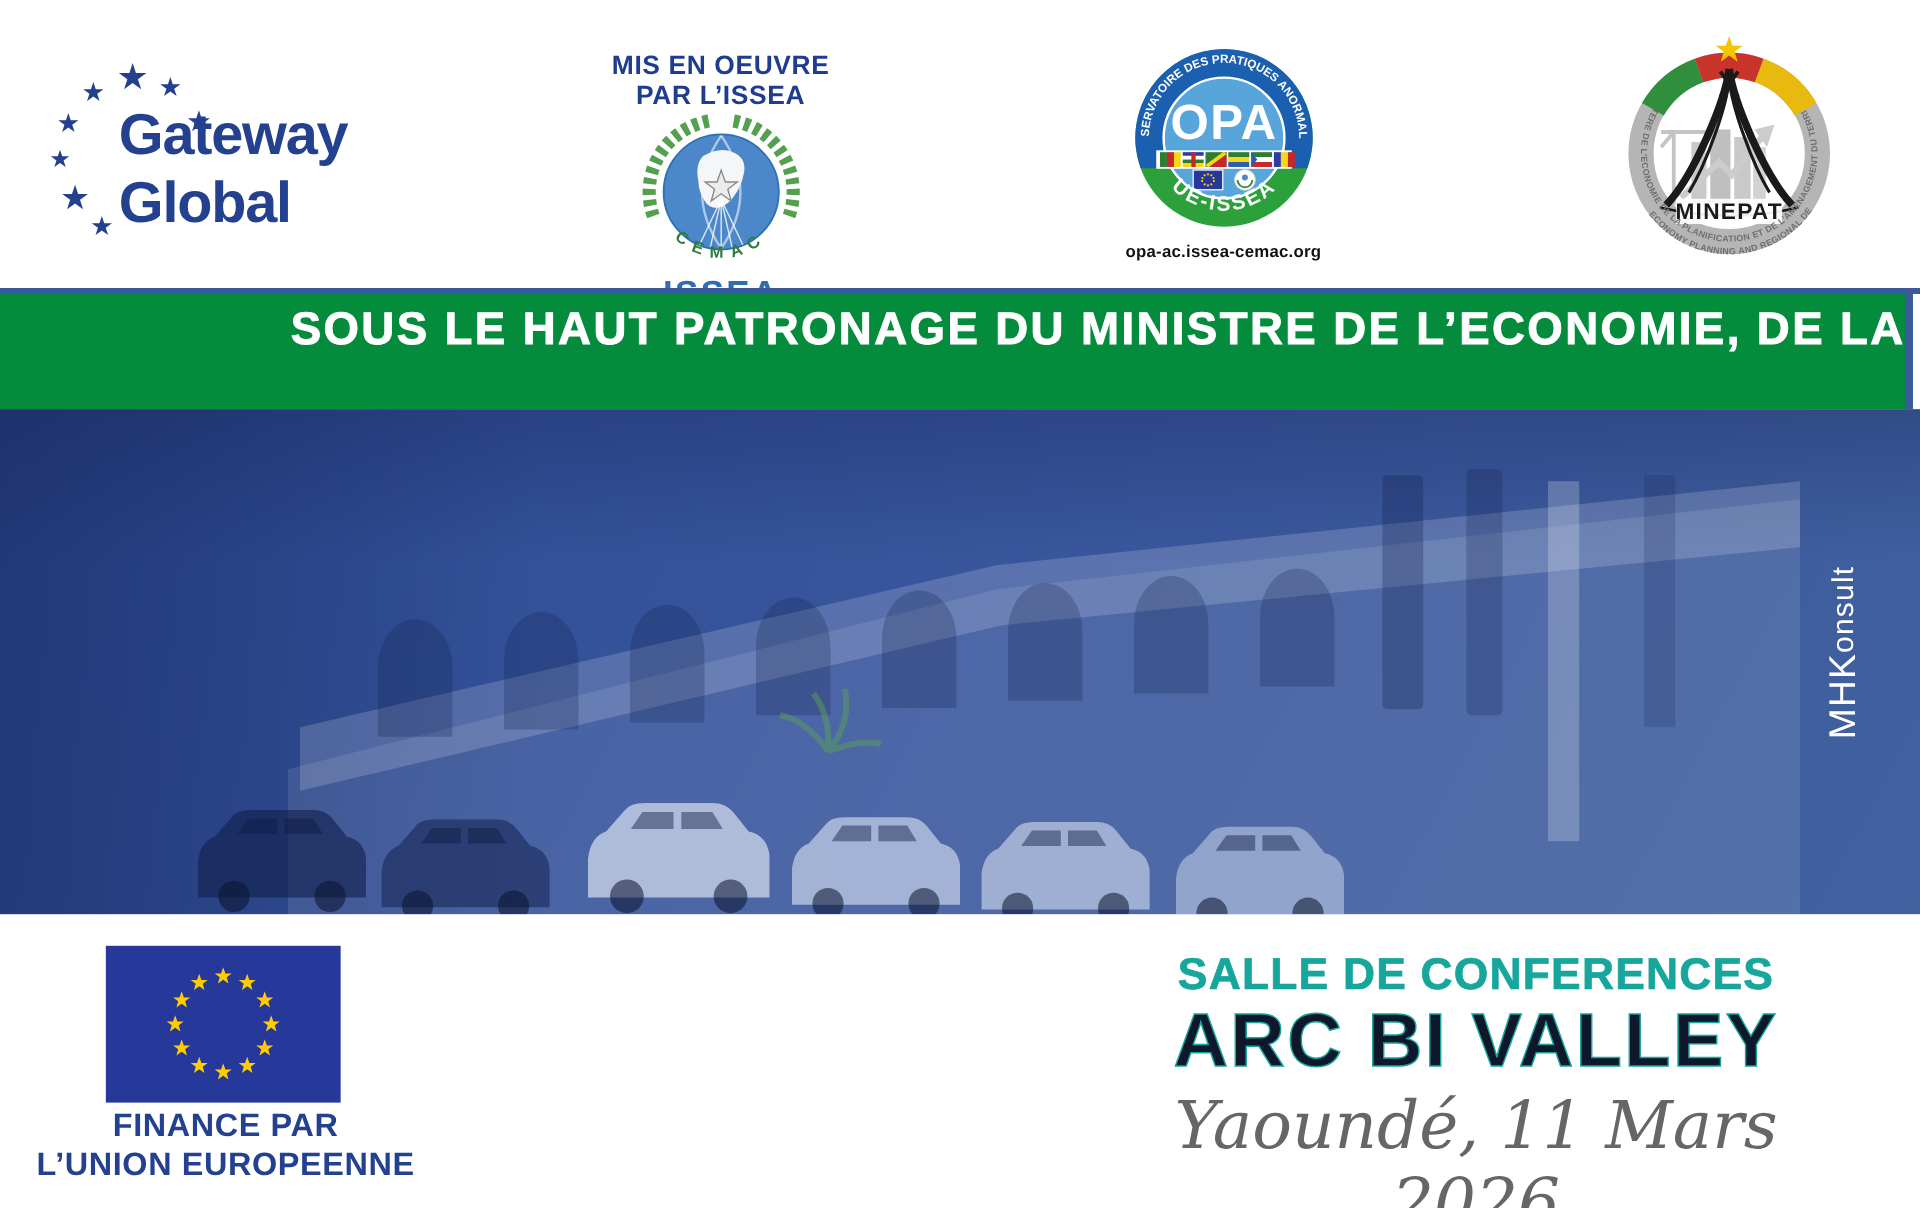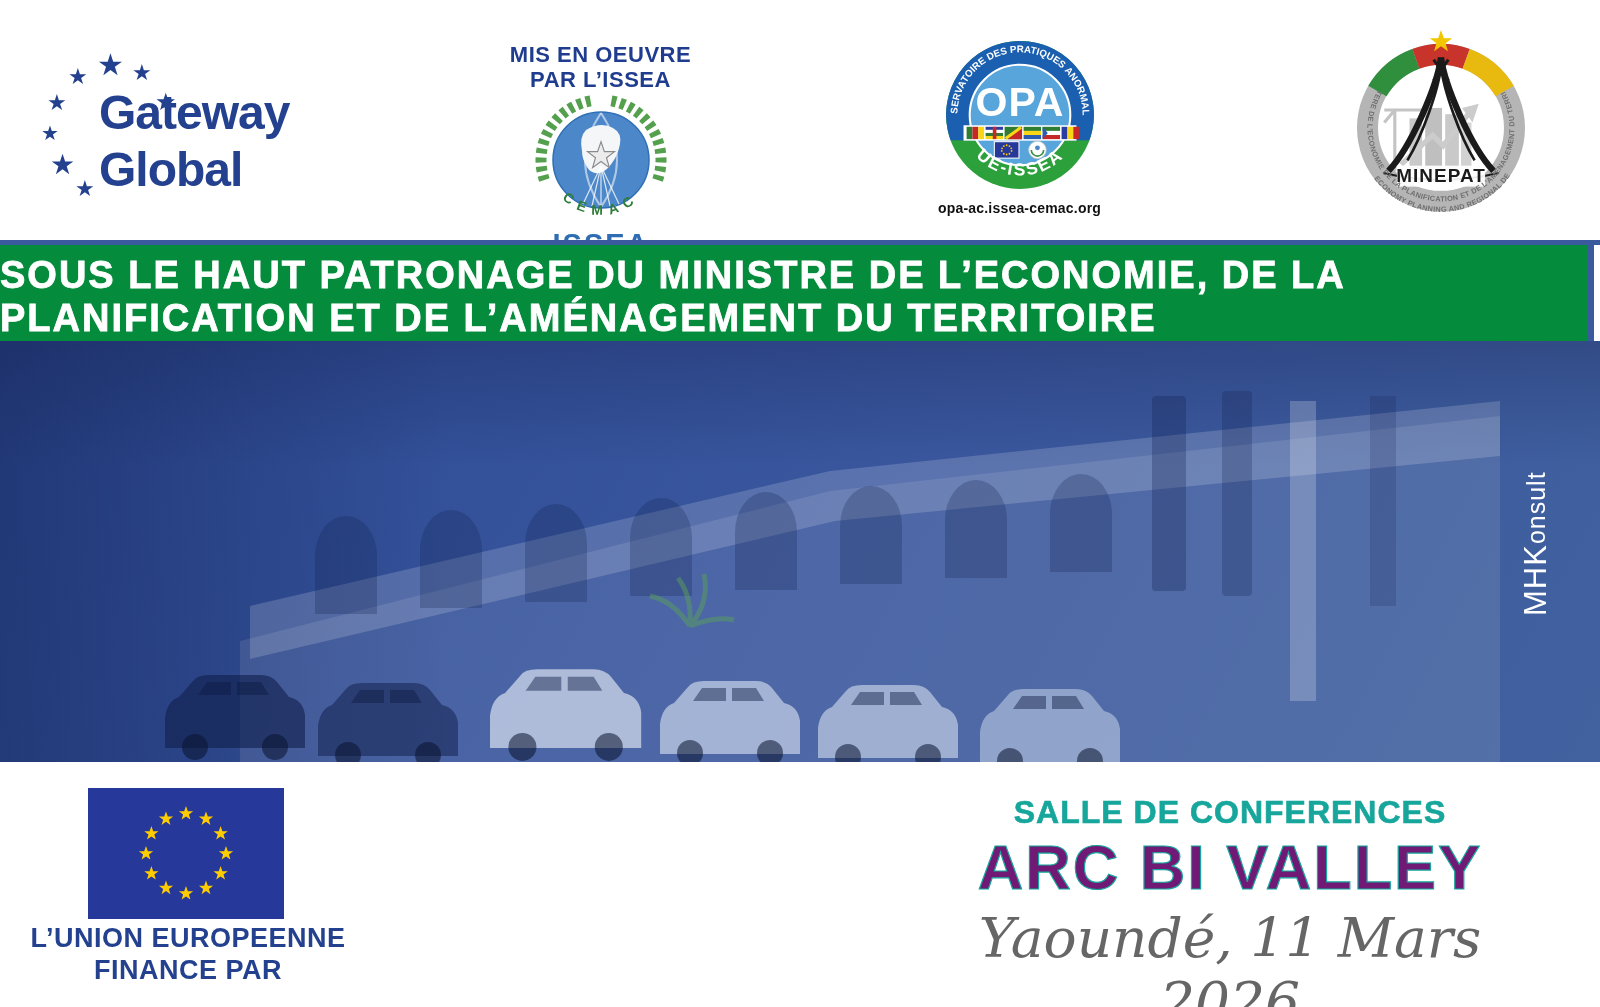--- a/index.html
+++ b/index.html
@@ -24,21 +24,21 @@
   .issea-caption { font-size:22px; font-weight:bold; color:#1F3C8F; line-height:25px; letter-spacing:0.5px; }
   .issea-logo { width:160px; height:168px; margin-top:2px; }
   .opa-block { position:absolute; left:902px; top:38px; width:235px; text-align:center; }
   .opa-logo { width:154px; height:154px; }
   .opa-site { margin-top:4px; font-size:14px; font-weight:bold; color:#111; letter-spacing:0.2px; }
   .minepat-block { position:absolute; left:1336px; top:26px; width:212px; height:212px; }
   .minepat-logo { width:210px; height:210px; }
   
   .rule { position:absolute; top:240px; left:0; width:1600px; height:5px; background:#3A5A9D; }
   .banner { position:absolute; top:245px; left:0; width:1594px; height:96px; box-sizing:border-box;
-            background:#048C3C; border-right:6px solid #3A5A9D; color:#fff; text-align:left; padding-top:9px; }
+            background:#048C3C; border-right:6px solid #3A5A9D; color:#fff; text-align:right; padding-top:9px; }
   .banner-line { font-size:38px; font-weight:bold; line-height:43px; letter-spacing:2px;
                  -webkit-text-stroke:0.8px #fff; }
   
   .hero { position:absolute; top:341px; left:0; width:1600px; height:421px; overflow:hidden;
     background:
       linear-gradient(to right, rgba(21,35,84,0.45), rgba(21,35,84,0) 28%),
       linear-gradient(to bottom, rgba(21,35,84,0.32), rgba(21,35,84,0) 30%),
       linear-gradient(118deg,#2C4A94 0%,#3A579E 55%,#41619F 100%); }
   .hero-art { position:absolute; left:0; top:0; width:1600px; height:421px; }
   .hero-title { position:absolute; top:46px; left:0; width:1545px; text-align:center;
@@ -47,23 +47,23 @@
   .t2, .t3 { font-size:90px; line-height:106px; letter-spacing:2px; transform:scaleX(0.94); -webkit-text-stroke:2.2px #fff; }
   .watermark { position:absolute; top:85px; right:46px; height:190px; writing-mode:vertical-rl;
                transform:rotate(180deg); color:#fff; font-size:25px; letter-spacing:1px; }
   .watermark .wm-bold { font-size:31px; }
   
   .foot { position:absolute; top:762px; left:0; width:1600px; height:245px; background:#fff; }
   .eu-flag { position:absolute; left:88px; top:26px; }
   .funding { position:absolute; left:8px; top:160px; width:360px; text-align:center; color:#24418F;
              font-weight:bold; font-size:27px; line-height:32px; letter-spacing:0.5px; }
   .venue { position:absolute; left:940px; top:28px; width:580px; text-align:center; }
-  .venue-label { color:#16A69B; font-size:32px; font-weight:bold; letter-spacing:1px; line-height:44px;
+  .venue-label { color:#16A69B; font-size:37px; font-weight:bold; letter-spacing:1px; line-height:44px;
                  -webkit-text-stroke:0.6px #16A69B; }
-  .venue-name { color:#701a75; font-size:63px; font-weight:bold; letter-spacing:2px; line-height:66px;
+  .venue-name { color:#0f172a; font-size:63px; font-weight:bold; letter-spacing:2px; line-height:66px;
                 -webkit-text-stroke:1.2px #16A69B; }
   .venue-date { color:#666; font-family:"DejaVu Serif", serif; font-style:italic; font-size:55px;
                 line-height:64px; margin-top:6px; }
 </style>
 </head>
 <body>
 
 <div class="poster">
 
   <header>
@@ -224,21 +224,20 @@
         <text font-size="7" font-weight="bold" fill="#6F6F6F" letter-spacing="0.3">
           <textPath href="#mnpEn" xlink:href="#mnpEn" startOffset="50%" text-anchor="middle">MINISTRY OF ECONOMY PLANNING AND REGIONAL DEVELOPMENT</textPath>
         </text>
       </svg>
     </div>
   </header>
 
   <div class="rule"></div>
   <div class="banner">
     <div class="banner-line">SOUS LE HAUT PATRONAGE DU MINISTRE DE L’ECONOMIE, DE LA</div>
-    <div class="banner-line">PLANIFICATION ET DE L’AMÉNAGEMENT DU TERRITOIRE</div>
   </div>
 
   <div class="hero">
     <svg class="hero-art" viewBox="0 0 1600 421" preserveAspectRatio="none" xmlns="http://www.w3.org/2000/svg">
       <defs>
         <g id="car">
           <path d="M0,45 Q2,28 14,24 L28,8 Q32,2 44,2 L96,2 Q106,2 112,9 L124,24 Q138,27 140,42 L140,75 L0,75 Z" fill="currentColor"></path>
           <path d="M33,22 L42,9 L66,9 L66,22 Z M72,9 L96,9 L104,22 L72,22 Z" fill="rgba(14,26,66,0.45)"></path>
           <circle cx="30" cy="74" r="13" fill="rgba(10,18,45,0.55)"></circle>
           <circle cx="110" cy="74" r="13" fill="rgba(10,18,45,0.55)"></circle>
@@ -288,22 +287,22 @@
       <use href="#star12" xlink:href="#star12" transform="translate(78,100.1)"></use>
       <use href="#star12" xlink:href="#star12" transform="translate(63.4,85.5)"></use>
       <use href="#star12" xlink:href="#star12" transform="translate(58,65.5)"></use>
       <use href="#star12" xlink:href="#star12" transform="translate(63.4,45.5)"></use>
       <use href="#star12" xlink:href="#star12" transform="translate(78,30.9)"></use>
       <use href="#star12" xlink:href="#star12" transform="translate(98,25.5)"></use>
       <use href="#star12" xlink:href="#star12" transform="translate(118,30.9)"></use>
       <use href="#star12" xlink:href="#star12" transform="translate(132.6,45.5)"></use>
     </svg>
     <div class="funding">
+      <div>FINANCE PAR</div>
       <div>L’UNION EUROPEENNE</div>
-      <div>FINANCE PAR</div>
     </div>
     <div class="venue">
       <div class="venue-label">SALLE DE CONFERENCES</div>
       <div class="venue-name">ARC BI VALLEY</div>
       <div class="venue-date">Yaoundé, 11 Mars 2026</div>
     </div>
   </div>
 
 </div>
 

